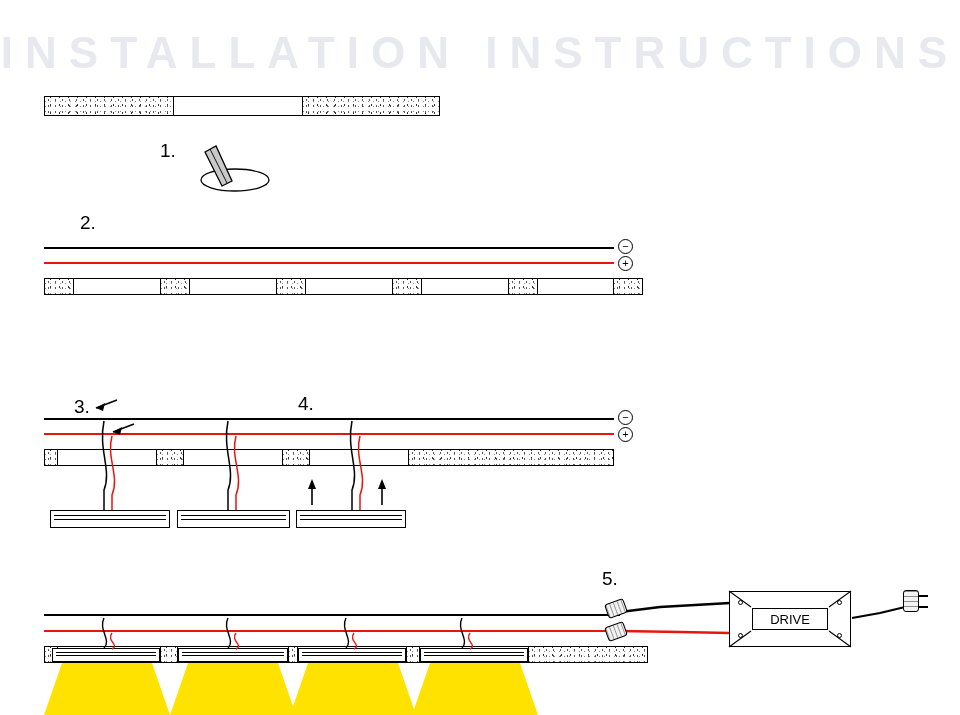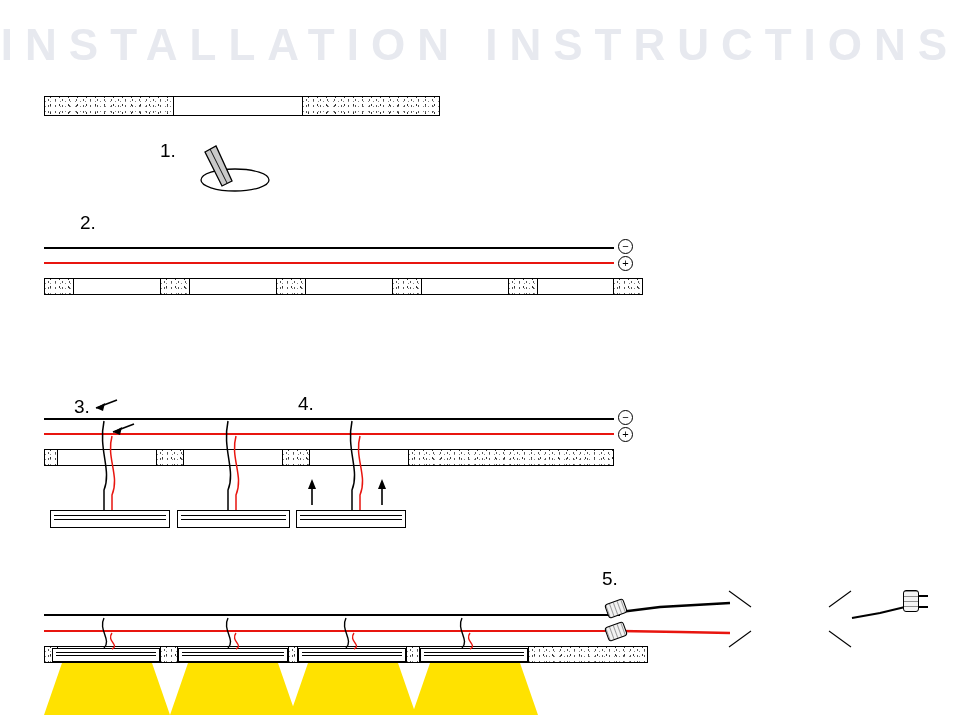--- a/index.html
+++ b/index.html
@@ -9,21 +9,21 @@
     height: 715px;
     background: #ffffff;
     font-family: "Liberation Sans", sans-serif;
     position: relative;
     overflow: hidden;
   }
   #stage { position: absolute; left: 0; top: 0; width: 960px; height: 715px; }
 
   .title {
     position: absolute;
-    left: 0; top: 20px;
+    left: 0; top: 28px;
     width: 960px;
     text-align: center;
     font-size: 44px;
     font-weight: bold;
     letter-spacing: 12px;
     color: #e7e9ef;
     font-family: "Liberation Sans", sans-serif;
     white-space: nowrap;
   }
 
@@ -271,20 +271,28 @@
 
     <path d="M620 612 L 660 607 L 730 603" fill="none" stroke="#000" stroke-width="2.6"></path>
     <path d="M620 631 L 680 632 L 730 633" fill="none" stroke="#e8150f" stroke-width="2.6"></path>
 
     <path d="M852 618 L 880 613 L 905 607" fill="none" stroke="#000" stroke-width="2.2"></path>
   </svg>
 
   <div class="connector" style="left:606px; top:601px;"></div>
   <div class="connector" style="left:606px; top:624px;"></div>
 
+  <div class="driver" style="left:729px; top:591px; width:122px; height:56px;">
+    <div class="labelbox"></div>
+    <div class="label">DRIVE</div>
+    <div class="screw" style="left:8px; top:8px;"></div>
+    <div class="screw" style="left:8px; bottom:8px;"></div>
+    <div class="screw" style="right:8px; top:8px;"></div>
+    <div class="screw" style="right:8px; bottom:8px;"></div>
+  </div>
   <svg class="overlay">
     <line x1="729" y1="591" x2="751" y2="607" stroke="#000" stroke-width="1.1"></line>
     <line x1="729" y1="647" x2="751" y2="631" stroke="#000" stroke-width="1.1"></line>
     <line x1="851" y1="591" x2="829" y2="607" stroke="#000" stroke-width="1.1"></line>
     <line x1="851" y1="647" x2="829" y2="631" stroke="#000" stroke-width="1.1"></line>
   </svg>
 
   <div class="plug-body" style="left:903px; top:590px;"></div>
   <div class="plug-pin" style="left:919px; top:595px;"></div>
   <div class="plug-pin" style="left:919px; top:606px;"></div>

